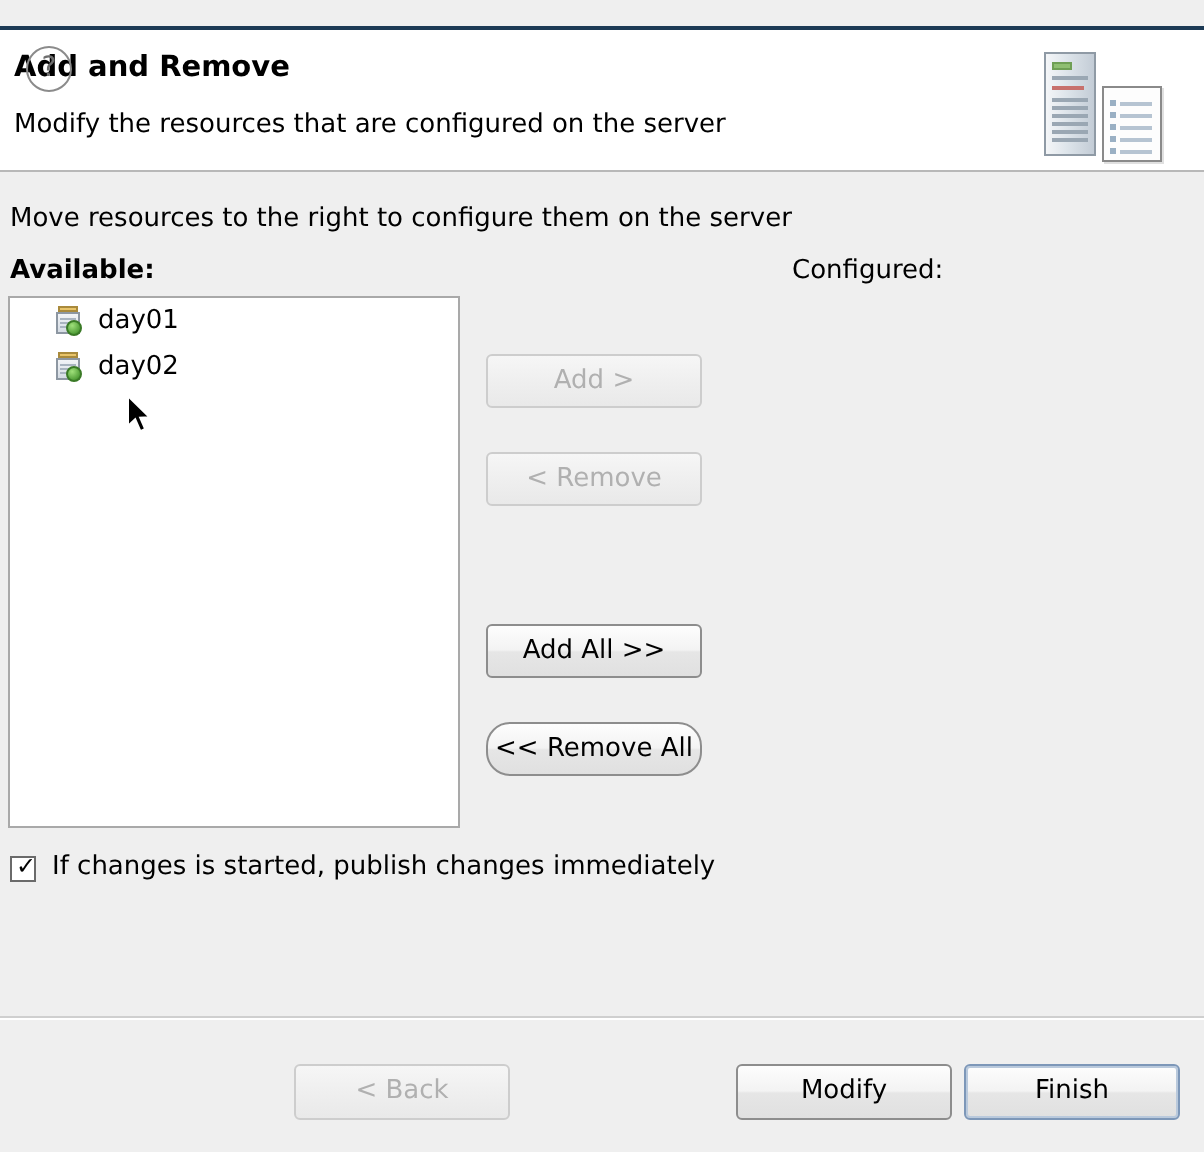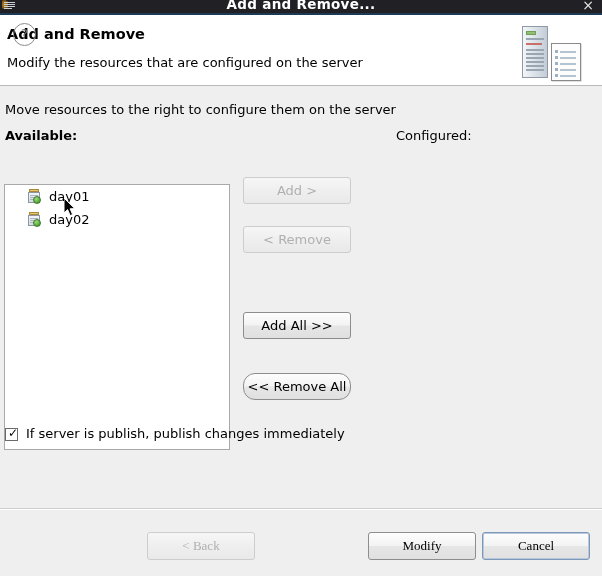--- a/index.html
+++ b/index.html
@@ -186,21 +186,20 @@
   }
 
   .listbox {
     position: absolute;
     top: 62px;
     height: 266px;
     background: #ffffff;
     border: 1px solid #a9a9a9;
     box-sizing: border-box;
     overflow: hidden;
-    margin-top: 36px;
   }
   #list-available { left: 4px; width: 226px; }
   #list-configured { left: 364px; width: 226px; }
 
   .list-item {
     position: relative;
     height: 23px;
     line-height: 23px;
     padding-left: 22px;
     font-size: 13px;
@@ -269,21 +268,21 @@
     cursor: pointer;
   }
   .btn-disabled {
     background: linear-gradient(to bottom,#f6f6f6 0%,#efefef 50%,#e9e9e9 100%);
     border: 1px solid #cdcdcd;
     color: #b0b0b0;
   }
   #btn-add      { top: 91px; }
   #btn-remove   { top: 140px; }
   #btn-add-all  { top: 226px; }
-  #btn-remove-all { top: 287px; border-radius: 12px; }
+  #btn-remove-all { top: 275px; border-radius: 12px; }
 
   
   #publish-row {
     position: absolute;
     left: 5px; top: 340px;
     height: 20px;
     font-size: 13px;
   }
   #publish-check {
     position: absolute;
@@ -337,21 +336,20 @@
   }
   .foot-btn {
     position: absolute;
     top: 532px;
     width: 108px; height: 28px;
     font-size: 13px;
     text-align: center;
     line-height: 26px;
     box-sizing: border-box;
     border-radius: 3px;
-    font-family: Liberation Serif, serif;
   }
   #btn-back   { left: 147px; }
   #btn-next   { left: 254px; }
   #btn-cancel { left: 368px; }
   #btn-finish { left: 482px; }
   #btn-finish.focused {
     border: 1px solid #7d97b8;
     box-shadow: 0 0 0 1px #b9c9dc inset;
   }
   
@@ -360,31 +358,20 @@
     left: 64px; top: 198px;
     width: 14px; height: 20px;
     pointer-events: none;
   }
 </style>
 </head>
 <body>
 
 <div id="window">
 
-  <div id="titlebar">
-    <div id="win-icon">
-      <div class="glow"></div>
-      <div class="bar b1"></div>
-      <div class="bar b2"></div>
-      <div class="bar b3"></div>
-      <div class="bar b4"></div>
-    </div>
-    <div id="title-text">Add and Remove...</div>
-    <div id="close-btn">×</div>
-  </div>
   <div id="titlebar-underline"></div>
 
   <div id="header">
     <div id="header-title">Add and Remove</div>
     <div id="header-desc">Modify the resources that are configured on the server</div>
     <div id="header-icon">
       <div class="srv-tower">
         <div class="t-green"></div>
         <div class="t-slot" style="top:11px;"></div>
         <div class="t-red"></div>
@@ -439,33 +426,33 @@
 
     <div id="btn-add" class="mid-btn btn-disabled">Add &gt;</div>
     <div id="btn-add-all" class="mid-btn btn-enabled">Add All &gt;&gt;</div>
     <div id="btn-remove" class="mid-btn btn-disabled">&lt; Remove</div>
     <div id="btn-remove-all" class="mid-btn btn-enabled">&lt;&lt; Remove All</div>
 
     <div id="publish-row">
       <div id="publish-check">
         <span class="tick">✓</span>
       </div>
-      <div id="publish-label">If server is publish, publish changes immediately</div>
+      <div id="publish-label">If changes is started, publish changes immediately</div>
     </div>
 
   </div>
 
   <div id="separator"></div>
 
   <div id="footer"></div>
   <div id="help-icon">?</div>
 
   <div id="btn-back" class="foot-btn btn-disabled">&lt; Back</div>
   <div id="btn-cancel" class="foot-btn btn-enabled">Modify</div>
-  <div id="btn-finish" class="foot-btn btn-enabled focused">Cancel</div>
+  <div id="btn-finish" class="foot-btn btn-enabled focused">Finish</div>
 
   <div id="cursor" style="left: 64px; top: 198px;">
     <svg width="14" height="20" viewBox="0 0 14 20">
       <polygon points="0,0 0,15 3.6,11.6 6.2,17.6 8.6,16.5 6.1,10.8 10.8,10.6" fill="#000000" stroke="#ffffff" stroke-width="1"></polygon>
     </svg>
   </div>
 
 </div>
 
 </body></html>

